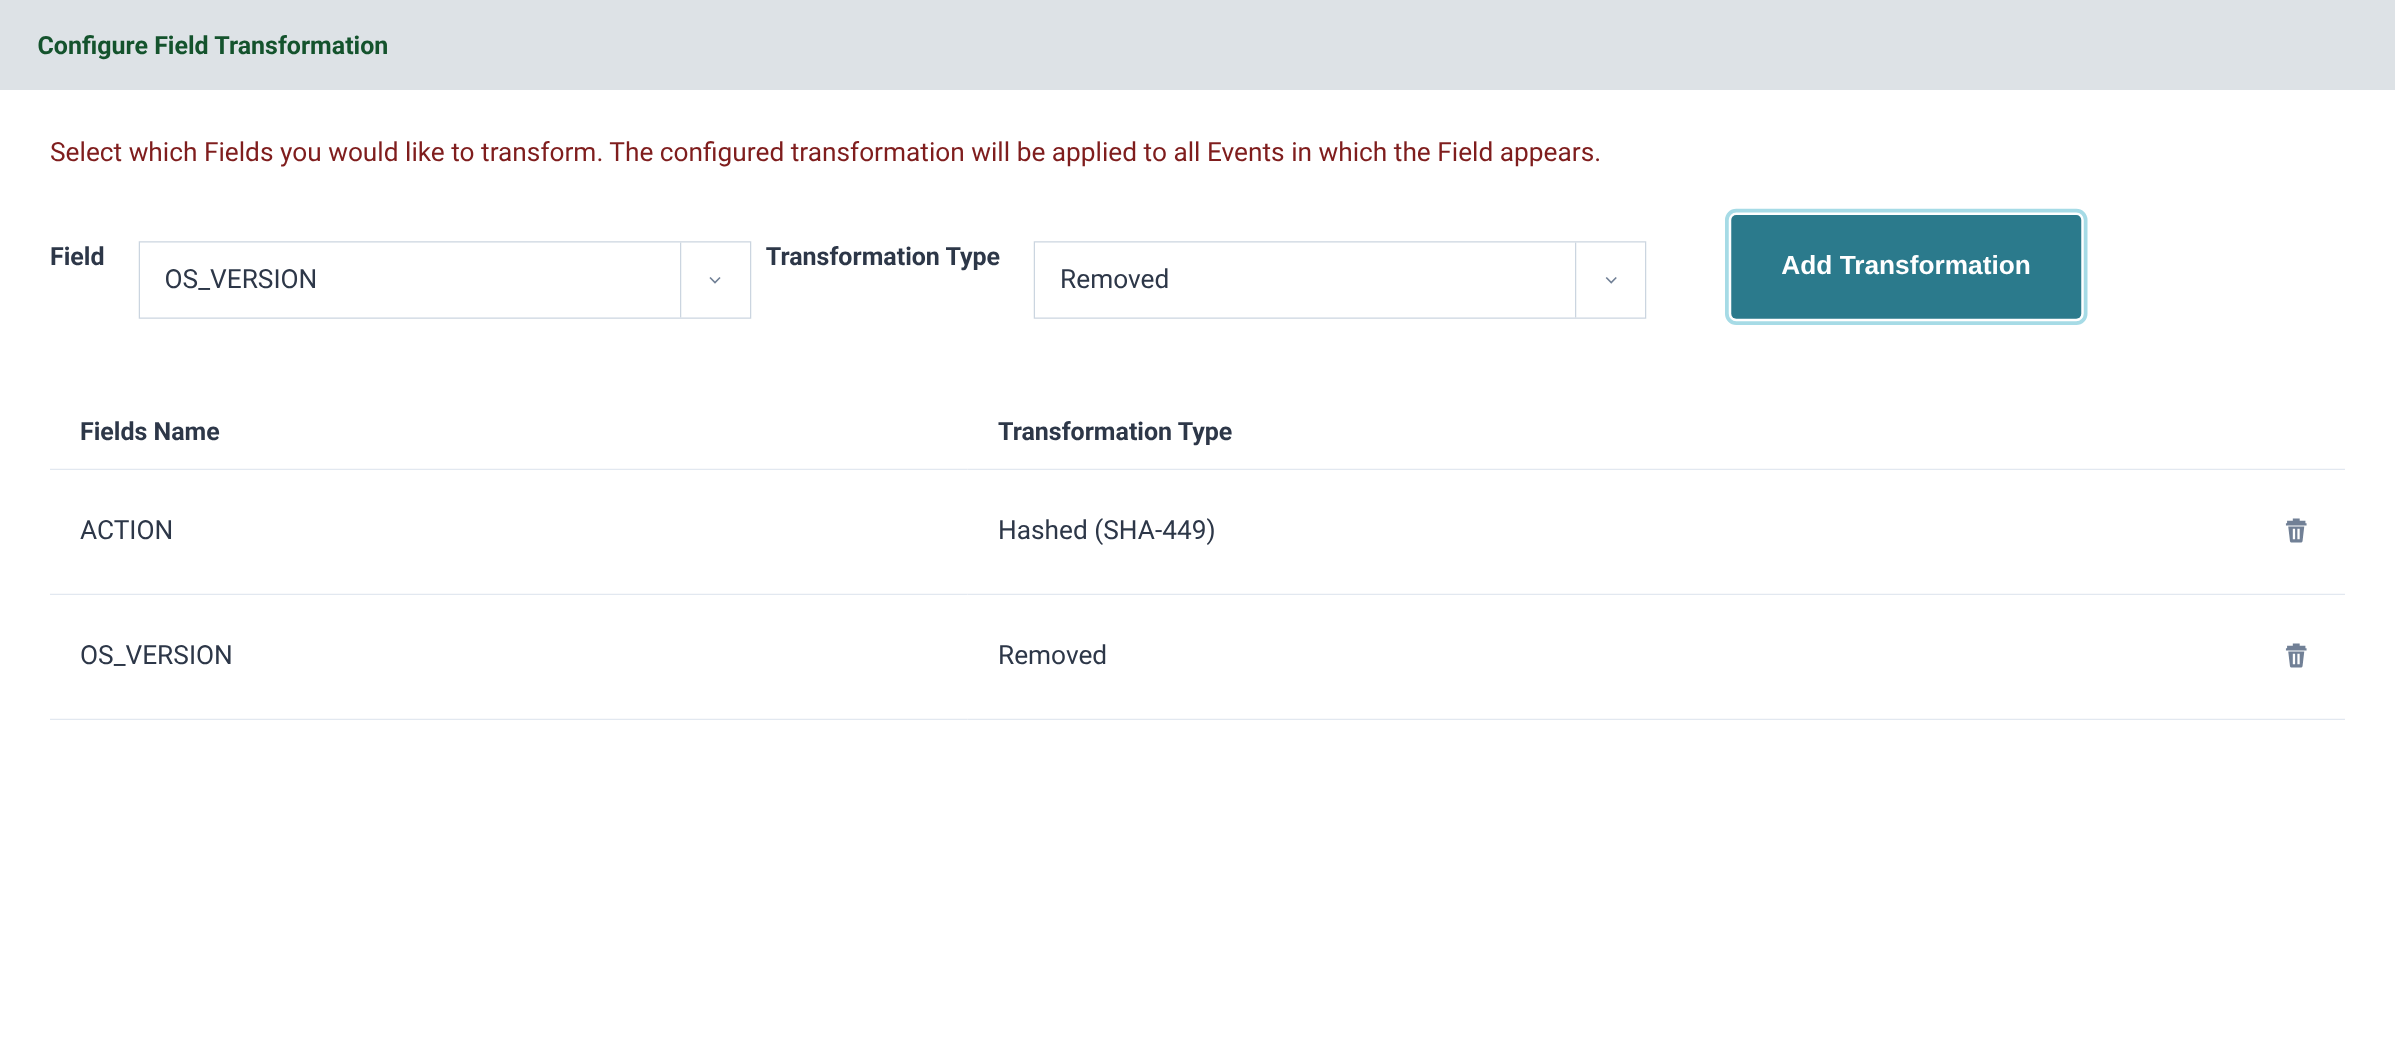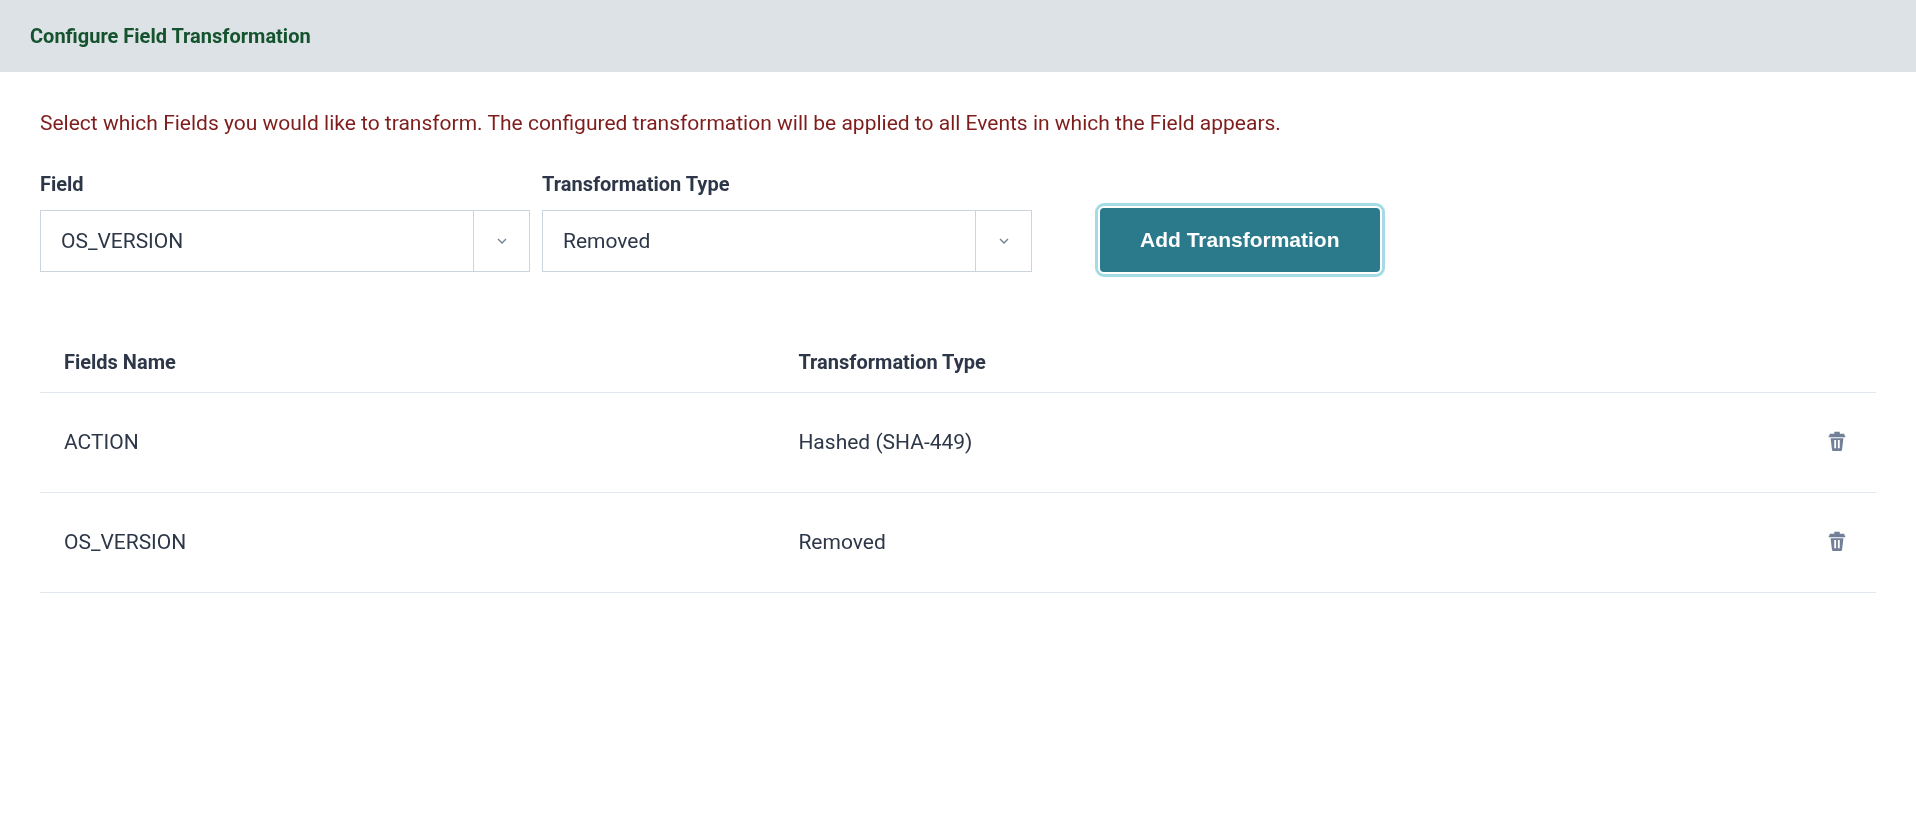--- a/index.html
+++ b/index.html
@@ -31,21 +31,22 @@
     line-height: 1.5;
   }
   .form-row {
     display: flex;
     align-items: flex-end;
     gap: 12px;
     margin-bottom: 60px;
   }
   .form-group {
     display: flex;
-    flex-direction: column;
+    flex-direction: row;
+    gap: 27px;
   }
   .form-label {
     font-size: 20px;
     font-weight: 700;
     color: #2d3748;
     margin-bottom: 14px;
   }
   .select-wrapper {
     position: relative;
     display: flex;
@@ -81,21 +82,21 @@
     fill: none;
   }
   .add-button {
     margin-left: 56px;
     background: #2b7a8c;
     color: #ffffff;
     font-size: 21px;
     font-weight: 700;
     border: none;
     padding: 0 40px;
-    height: 64px;
+    height: 83px;
     border-radius: 4px;
     cursor: pointer;
     outline: 3px solid #a6dbe6;
     outline-offset: 2px;
   }
   .table {
     width: 100%;
     border-collapse: collapse;
   }
   .table th {

